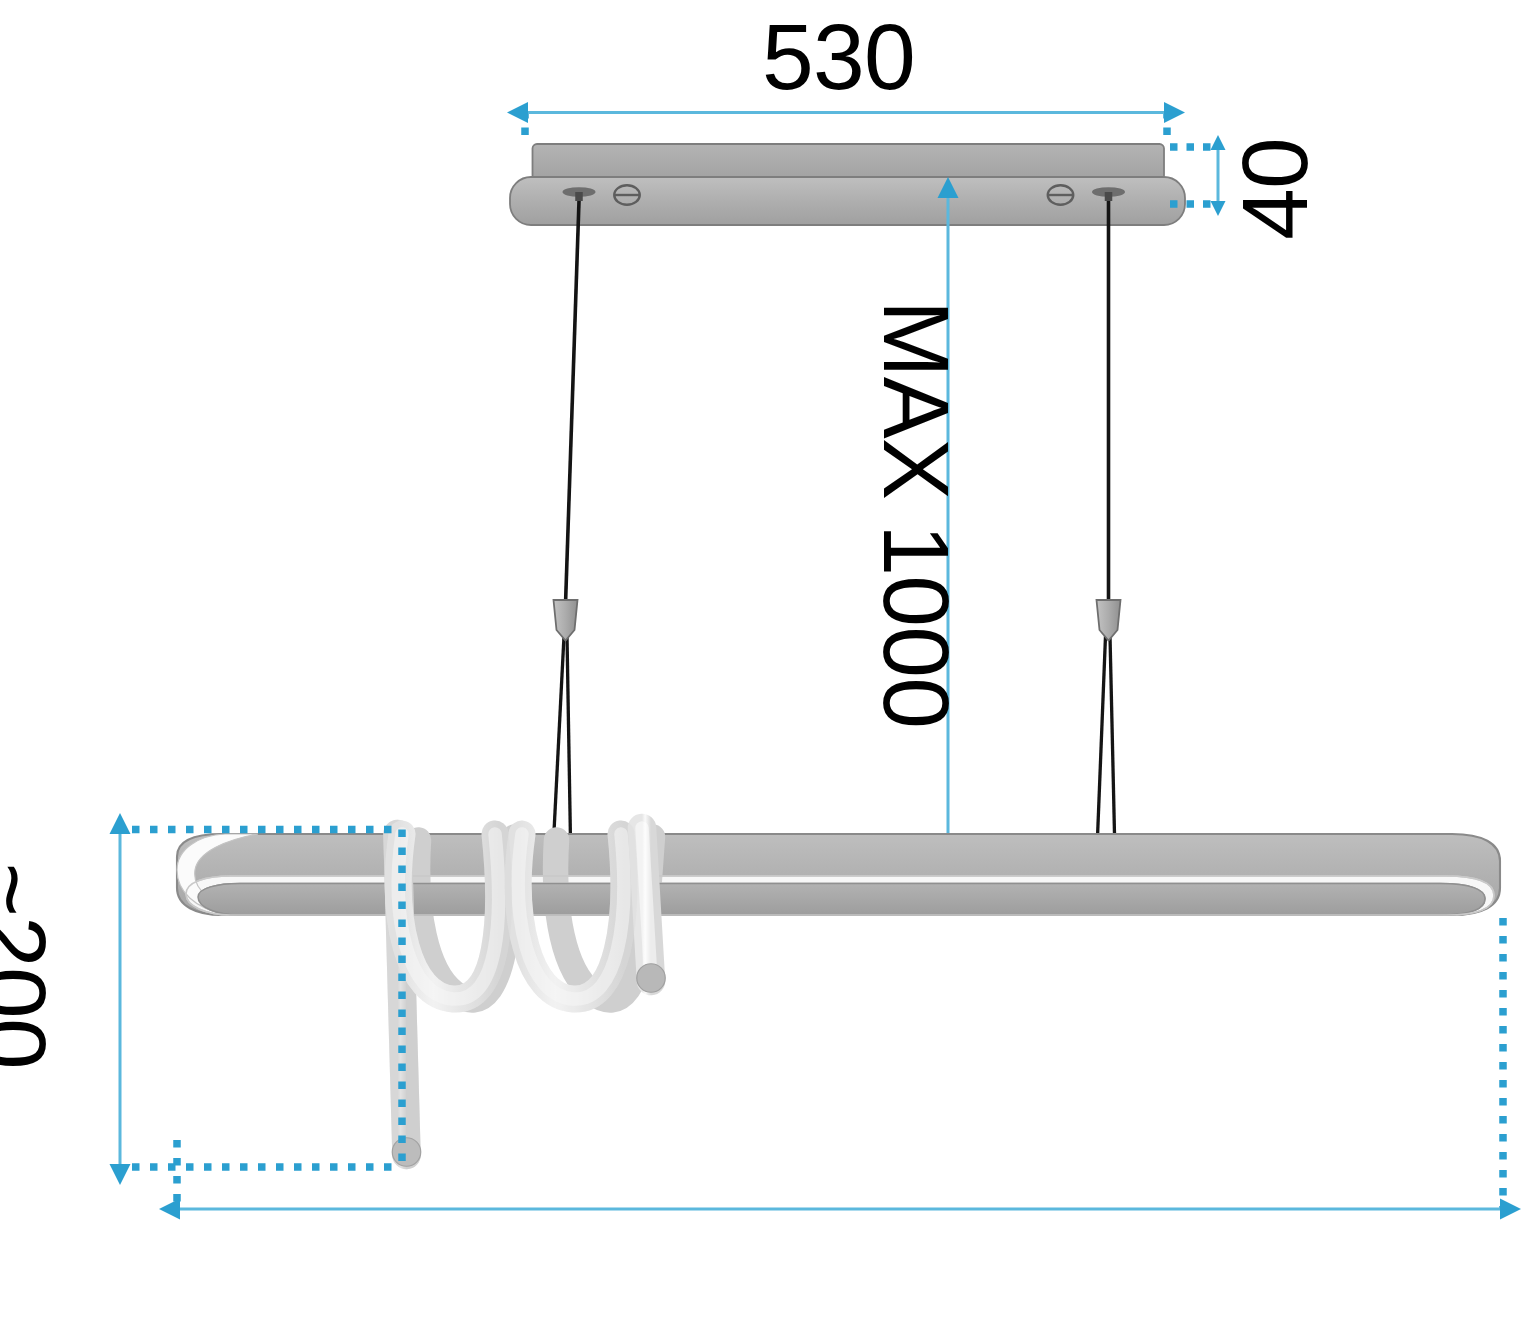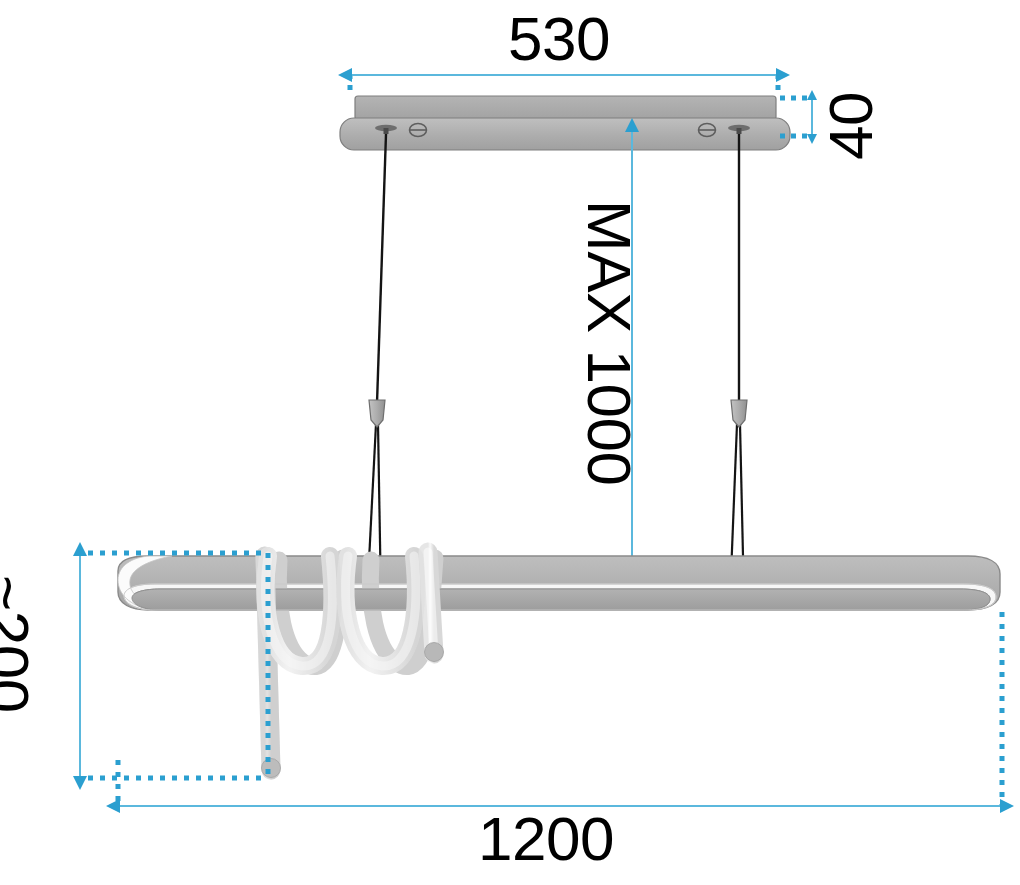--- a/index.html
+++ b/index.html
@@ -269,15 +269,14 @@
   </svg>
 
   <div class="dim-text" id="label-530">530</div>
 
   <div class="dim-text" id="label-40">40</div>
 
   <div class="dim-text" id="label-max1000">MAX 1000</div>
 
   <div class="dim-text" id="label-200">~200</div>
 
-  <div class="dim-text" id="label-1200">1200</div>
 
 </div>
 
 </body></html>

